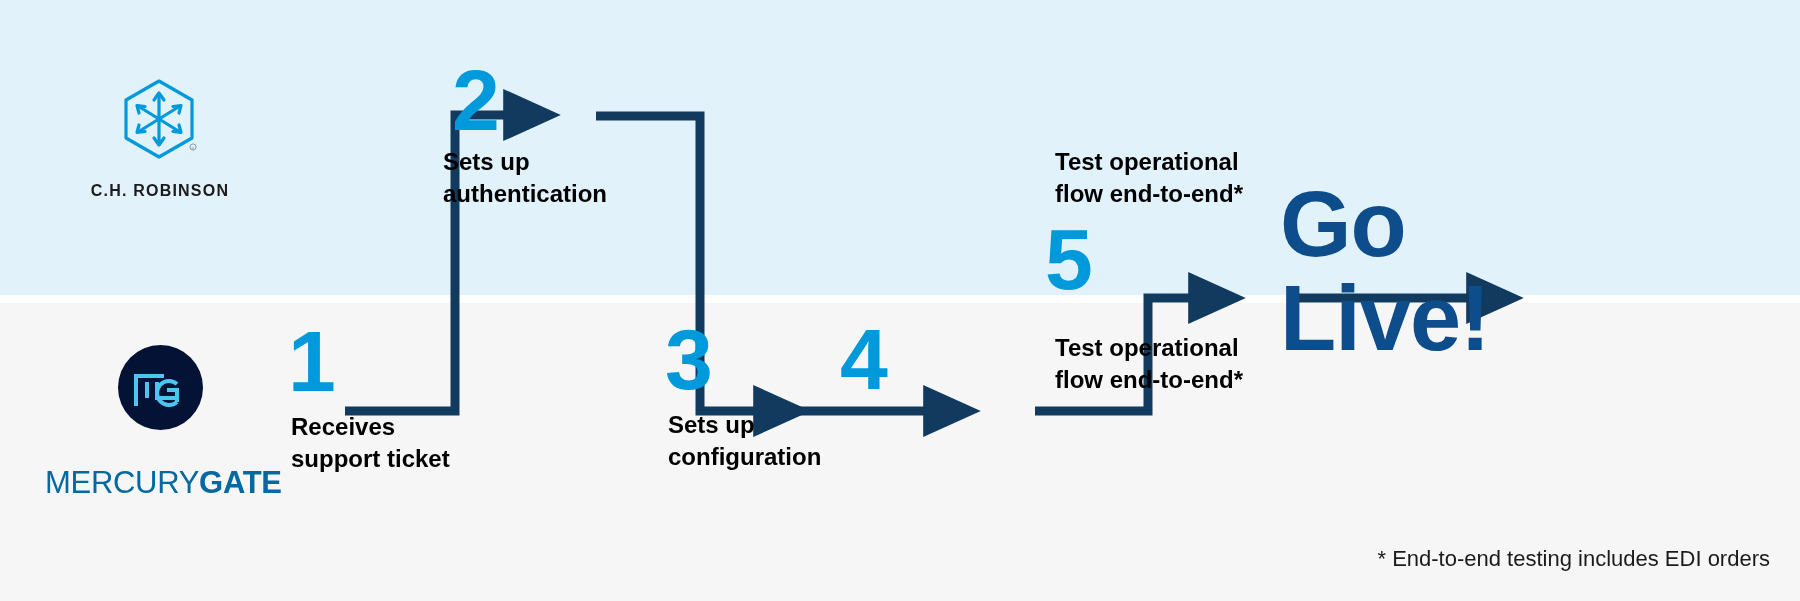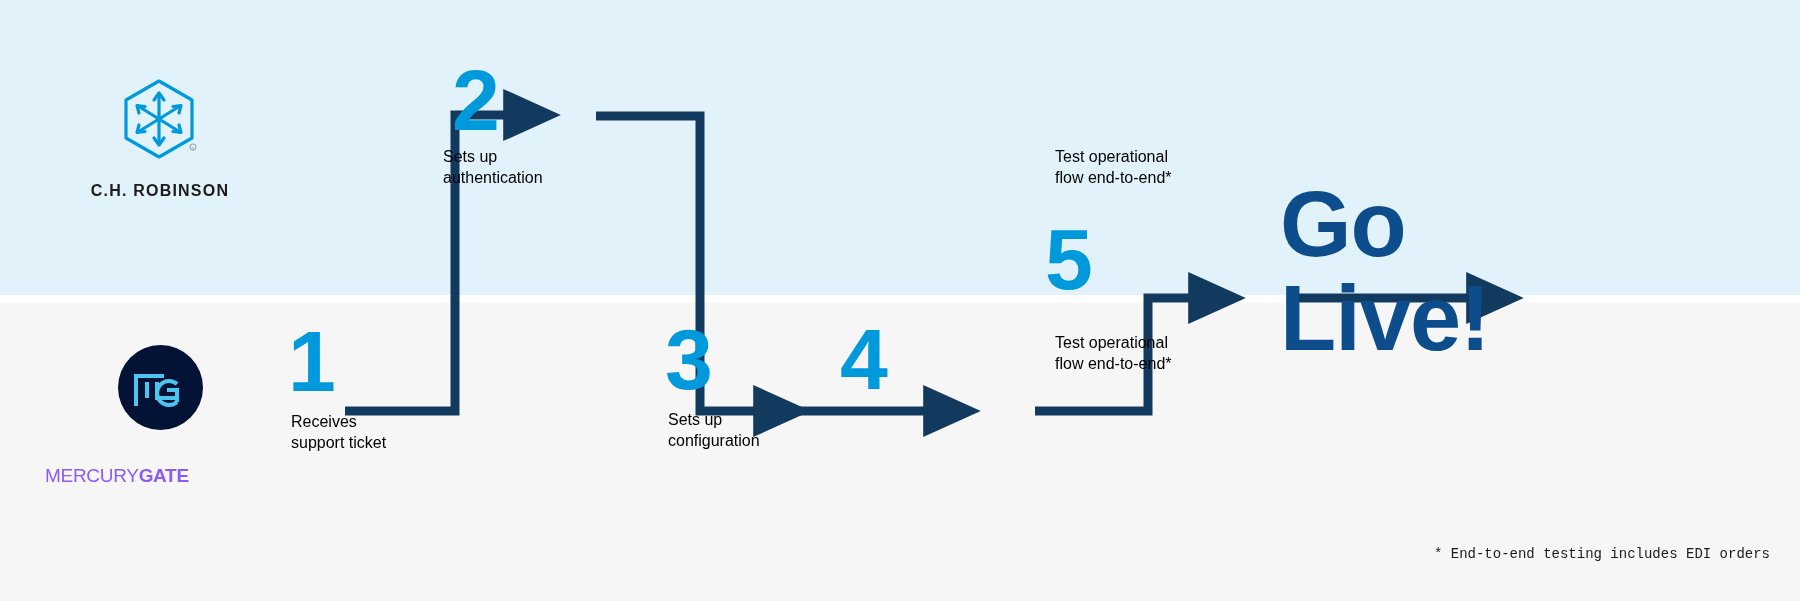--- a/index.html
+++ b/index.html
@@ -69,23 +69,23 @@
     background: #031235;
     display: flex;
     align-items: center;
     justify-content: center;
   }
   #mg-wordmark {
     position: absolute;
     left: 45px;
     top: 465px;
     width: 230px;
-    text-align: left;
-    font-size: 19px;
-    color: #8b5cf6;
+    text-align: center;
+    font-size: 31px;
+    color: #0369a1;
     white-space: nowrap;
     letter-spacing: -0.3px;
   }
   #mg-wordmark .light { font-weight: 400; }
   #mg-wordmark .bold  { font-weight: bold; }
 
   
   .step-num {
     position: absolute;
     font-size: 86px;
@@ -96,22 +96,22 @@
   }
   #num-1 { left: 288px; top: 318px; }
   #num-2 { left: 452px; top: 57px;  }
   #num-3 { left: 665px; top: 316px; }
   #num-4 { left: 840px; top: 316px; }
   #num-5 { left: 1045px; top: 216px; }
 
   
   .step-label {
     position: absolute;
-    font-size: 16px;
-    font-weight: normal;
+    font-size: 24px;
+    font-weight: bold;
     color: #000000;
     line-height: 1.33;
     white-space: pre-line;
   }
   #label-1 { left: 291px; top: 411px; }
   #label-2 { left: 443px; top: 146px; }
   #label-3 { left: 668px; top: 409px; }
   #label-4 { left: 843px; top: 409px; }
   #label-5-top    { left: 1055px; top: 146px; }
   #label-5-bottom { left: 1055px; top: 332px; }
@@ -127,25 +127,24 @@
     line-height: 1.02;
     letter-spacing: -1px;
     white-space: pre-line;
   }
 
   
   #footnote {
     position: absolute;
     right: 30px;
     top: 546px;
-    font-size: 14px;
+    font-size: 22px;
     font-weight: 400;
     color: #1b1b1b;
     white-space: nowrap;
-    font-family: Liberation Mono, monospace;
   }
 </style>
 </head>
 <body>
 
 <div id="canvas">
 
   <div class="band" id="band-top"></div>
   <div class="band" id="band-bottom"></div>
 

